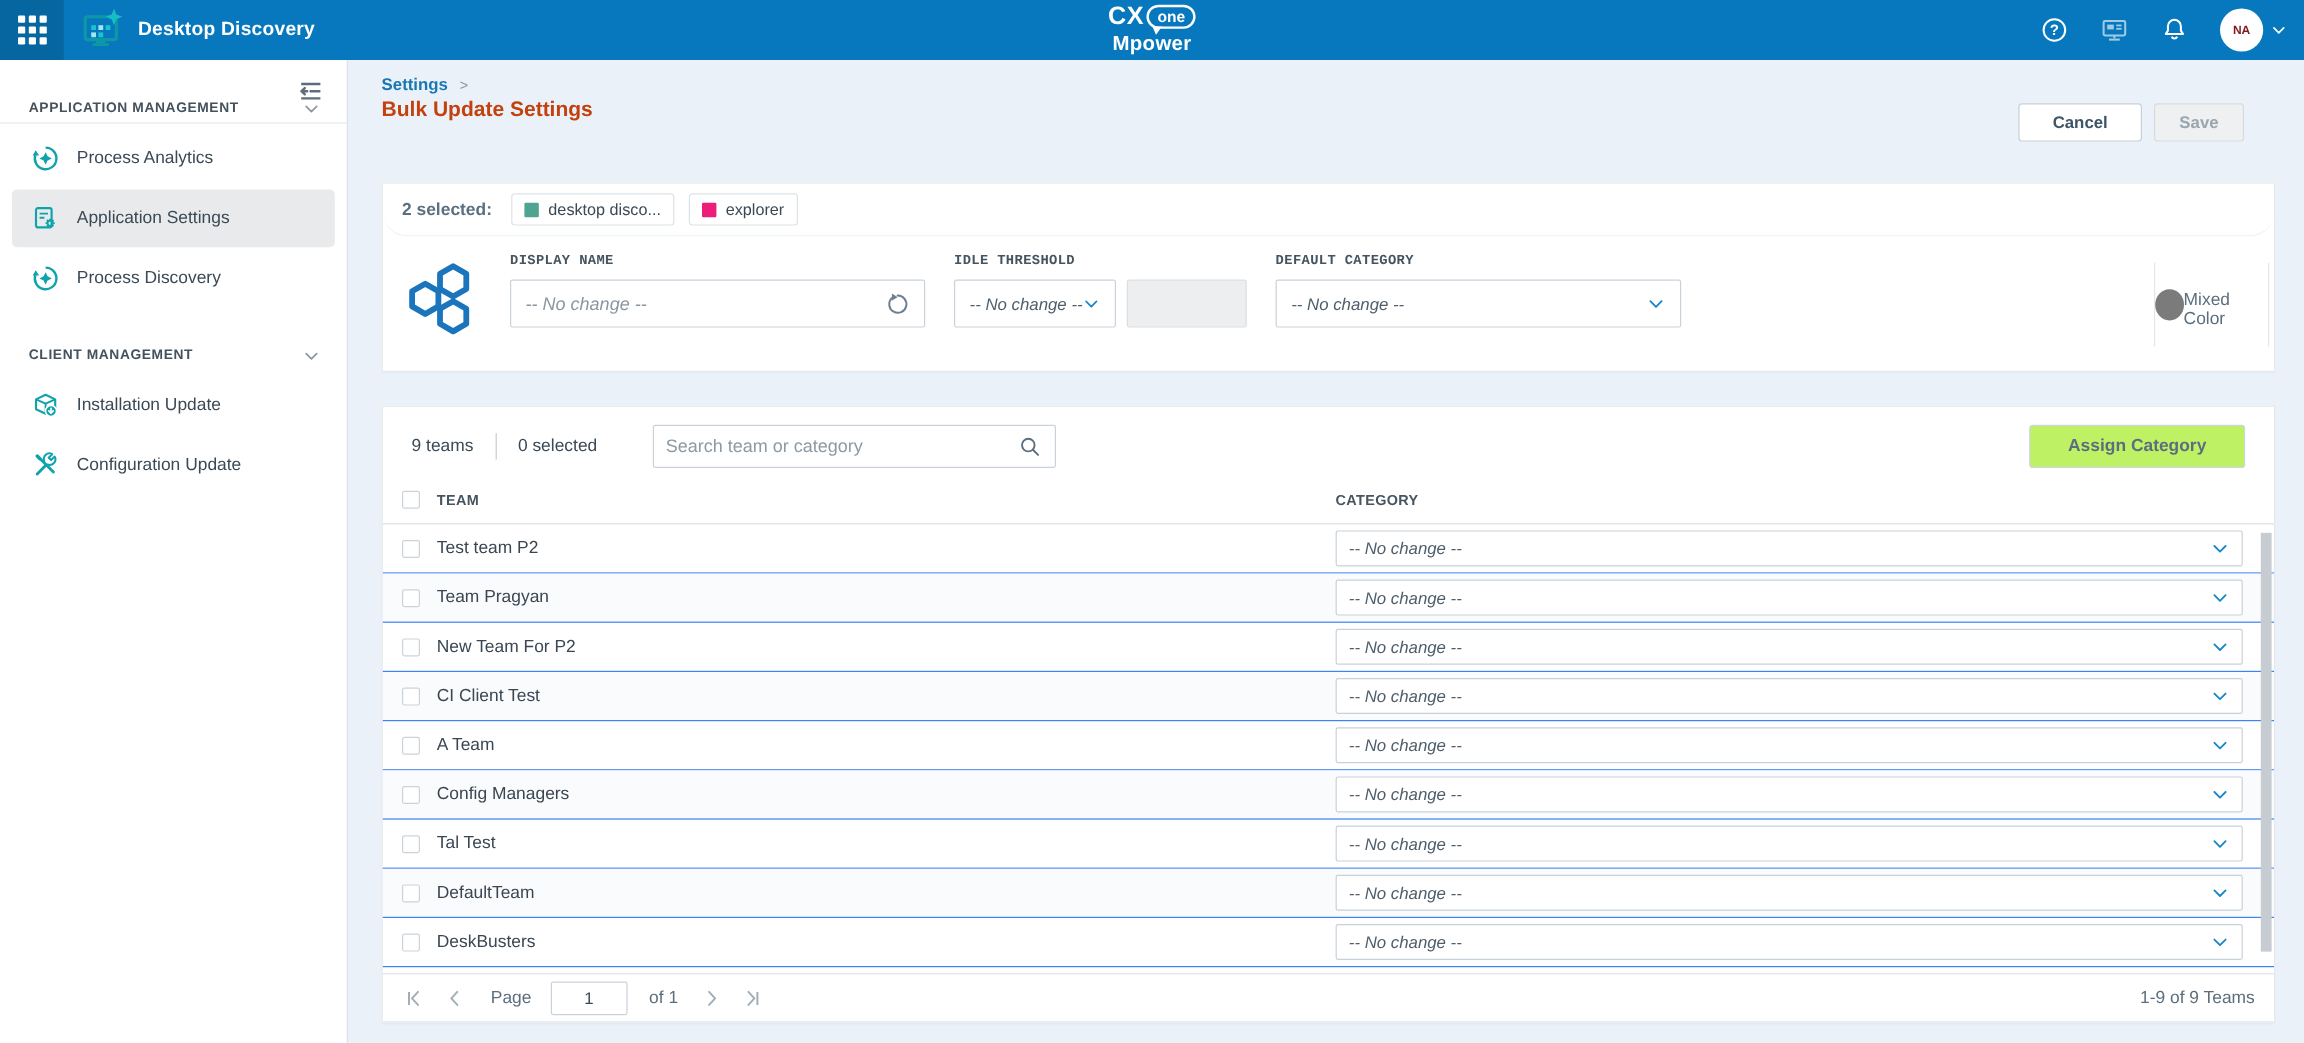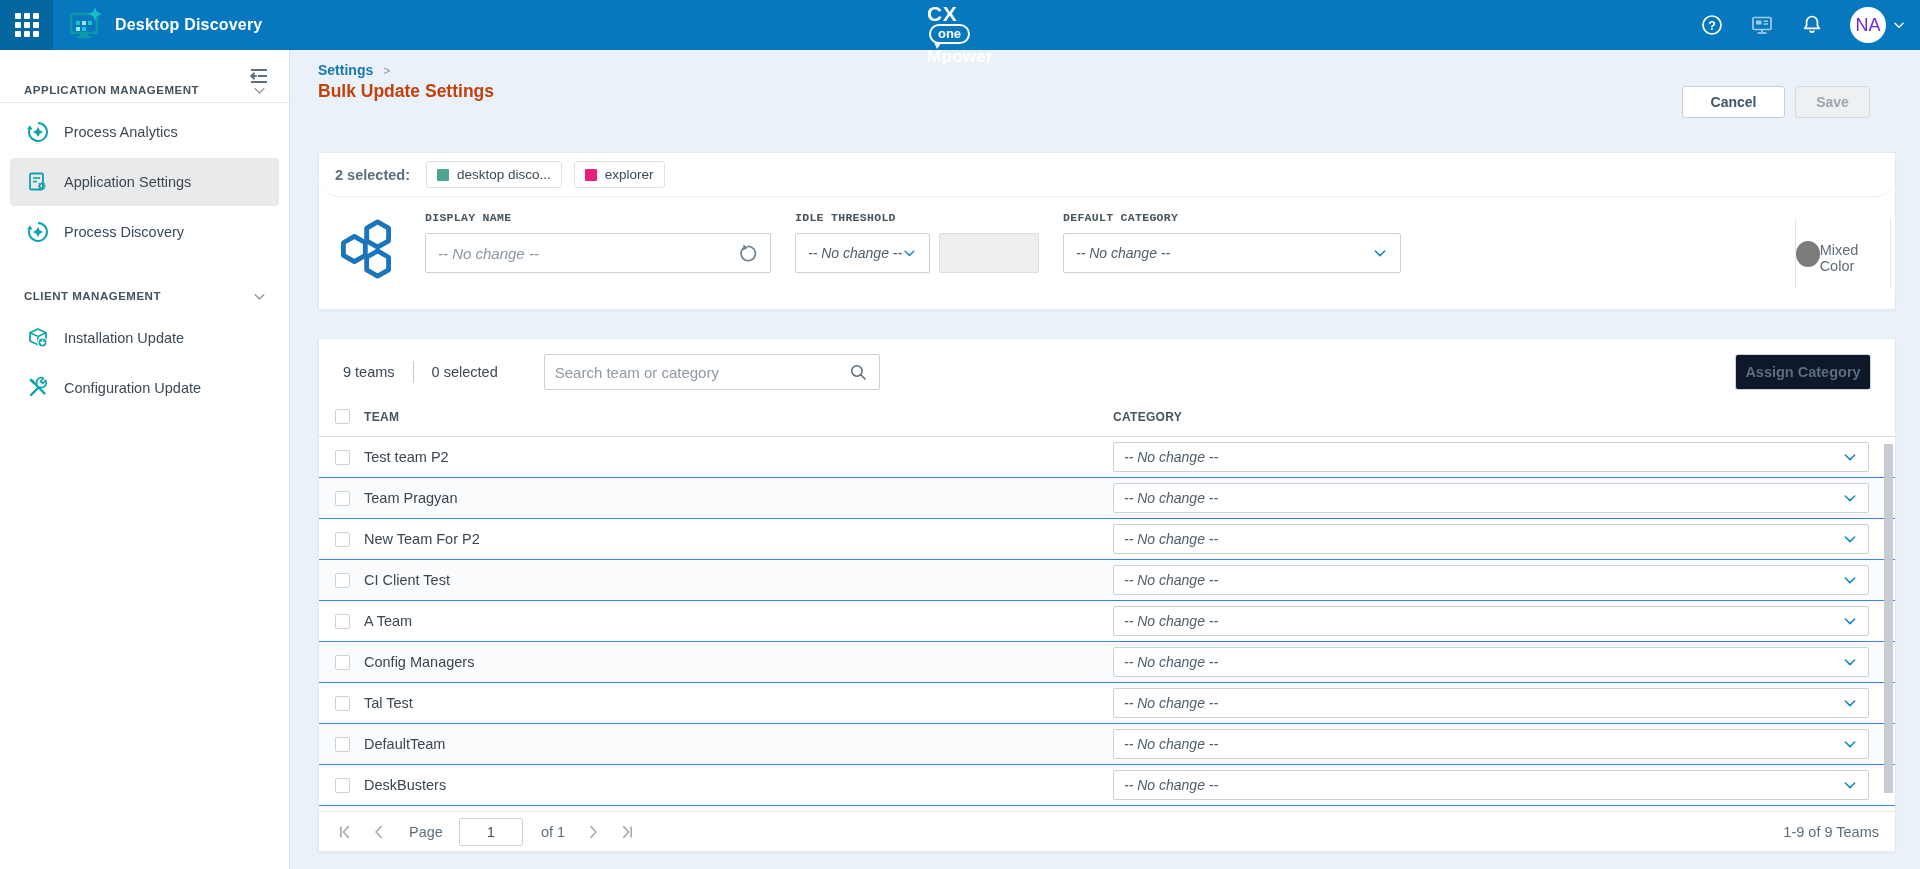--- a/index.html
+++ b/index.html
@@ -11,33 +11,33 @@
     background:#0778BD; display:flex; align-items:center; z-index:30; }
   .launcher-tile { width:53px; height:50px; background:#0566A0; display:flex;
     align-items:center; justify-content:center; cursor:pointer; }
   .grid-icon { display:grid; grid-template-columns:repeat(3,6px); grid-gap:3px; }
   .grid-icon i { width:6px; height:6px; background:#fff; border-radius:1px; display:block; }
   .app-logo { margin-left:12px; width:40px; height:40px; display:flex; align-items:center; justify-content:center; }
   .app-title { color:#fff; font-size:16px; font-weight:700; margin-left:10px; letter-spacing:.2px; }
 
   .brand-logo { position:absolute; left:50%; top:3px; transform:translateX(-50%);
     color:#fff; text-align:center; line-height:1; }
-  .brand-row1 { display:flex; align-items:flex-start; justify-content:center;flex-direction:column; }
+  .brand-row1 { display:flex; align-items:flex-end; justify-content:center; }
   .brand-cx { font-size:21px; font-weight:700; letter-spacing:.5px; }
   .brand-bubble { position:relative; margin-left:2px; border:2px solid #fff; border-radius:11px;
     padding:1px 7px 2px; font-size:13px; font-weight:700; }
   .brand-bubble:after { content:""; position:absolute; left:3px; bottom:-7px; width:0; height:0;
     border-left:3px solid transparent; border-right:5px solid transparent; border-top:7px solid #fff; }
   .brand-mpower { font-size:17px; font-weight:600; margin-top:4px; letter-spacing:.3px; }
 
   .header-right { margin-left:auto; display:flex; align-items:center; gap:26px; padding-right:14px; }
   .hicon { width:24px; height:24px; cursor:pointer; }
   .avatar-wrap { display:flex; align-items:center; gap:6px; cursor:pointer; }
-  .avatar { width:36px; height:36px; border-radius:50%; background:#fff; color:#6d28d9;
-    font-size:18px; font-weight:400; display:flex; align-items:center; justify-content:center; }
+  .avatar { width:36px; height:36px; border-radius:50%; background:#fff; color:#7f1d1d;
+    font-size:10px; font-weight:700; display:flex; align-items:center; justify-content:center; }
 
   
   .sidebar { position:absolute; left:0; top:50px; width:290px; height:819px; background:#fff;
     border-right:1px solid #DCE1E5; z-index:20; }
   .collapse-btn { position:absolute; top:14px; right:18px; width:24px; height:24px; cursor:pointer; }
   .sidebar-divider { position:absolute; top:52px; left:0; width:100%; border-top:1px solid #E6EAED; }
   .nav-section-header { display:flex; align-items:center; justify-content:space-between;
     padding:0 22px 0 24px; margin-top:30px; height:20px; cursor:pointer; }
   .nav-section-header .sec-label { font-size:11.5px; font-weight:700; color:#44525E; letter-spacing:.5px; }
   .nav-list { margin-top:8px; }
@@ -99,21 +99,21 @@
 
   
   .teams-toolbar { height:58px; display:flex; align-items:center; padding:8px 24px 0; }
   .count-label { font-size:14.5px; color:#3A4956; }
   .vdiv { width:1px; height:22px; background:#C7CDD3; margin:0 18px; }
   .search-box { margin-left:46px; width:336px; height:36px; border:1px solid #C9D2DA;
     border-radius:2px; display:flex; align-items:center; padding:0 10px; background:#fff; }
   .search-box input { border:none; outline:none; flex:1; font-size:15px; color:#3A4956;
     font-family:inherit; }
   .search-box input::placeholder { color:#8D99A4; }
-  .btn-assign { margin-left:auto; width:136px; height:36px; background:#0f172a;
+  .btn-assign { margin-left:auto; width:180px; height:36px; background:#bef264;
     border:1px solid #CED5DB; border-radius:3px; color:#5C6E7D; font-size:14.5px; font-weight:600;
     display:flex; align-items:center; justify-content:center; cursor:pointer; }
 
   
   .thead { height:40px; display:flex; align-items:center; padding:0 16px;
     border-bottom:1px solid #D9E0E5; position:relative; }
   .th-label { font-size:12px; font-weight:700; color:#45545F; letter-spacing:.3px; }
   .th-team { margin-left:14px; }
   .th-category { position:absolute; left:794px; }
   .cb { width:15px; height:15px; border:1px solid #CBD3DA; border-radius:2px; background:#fff;

